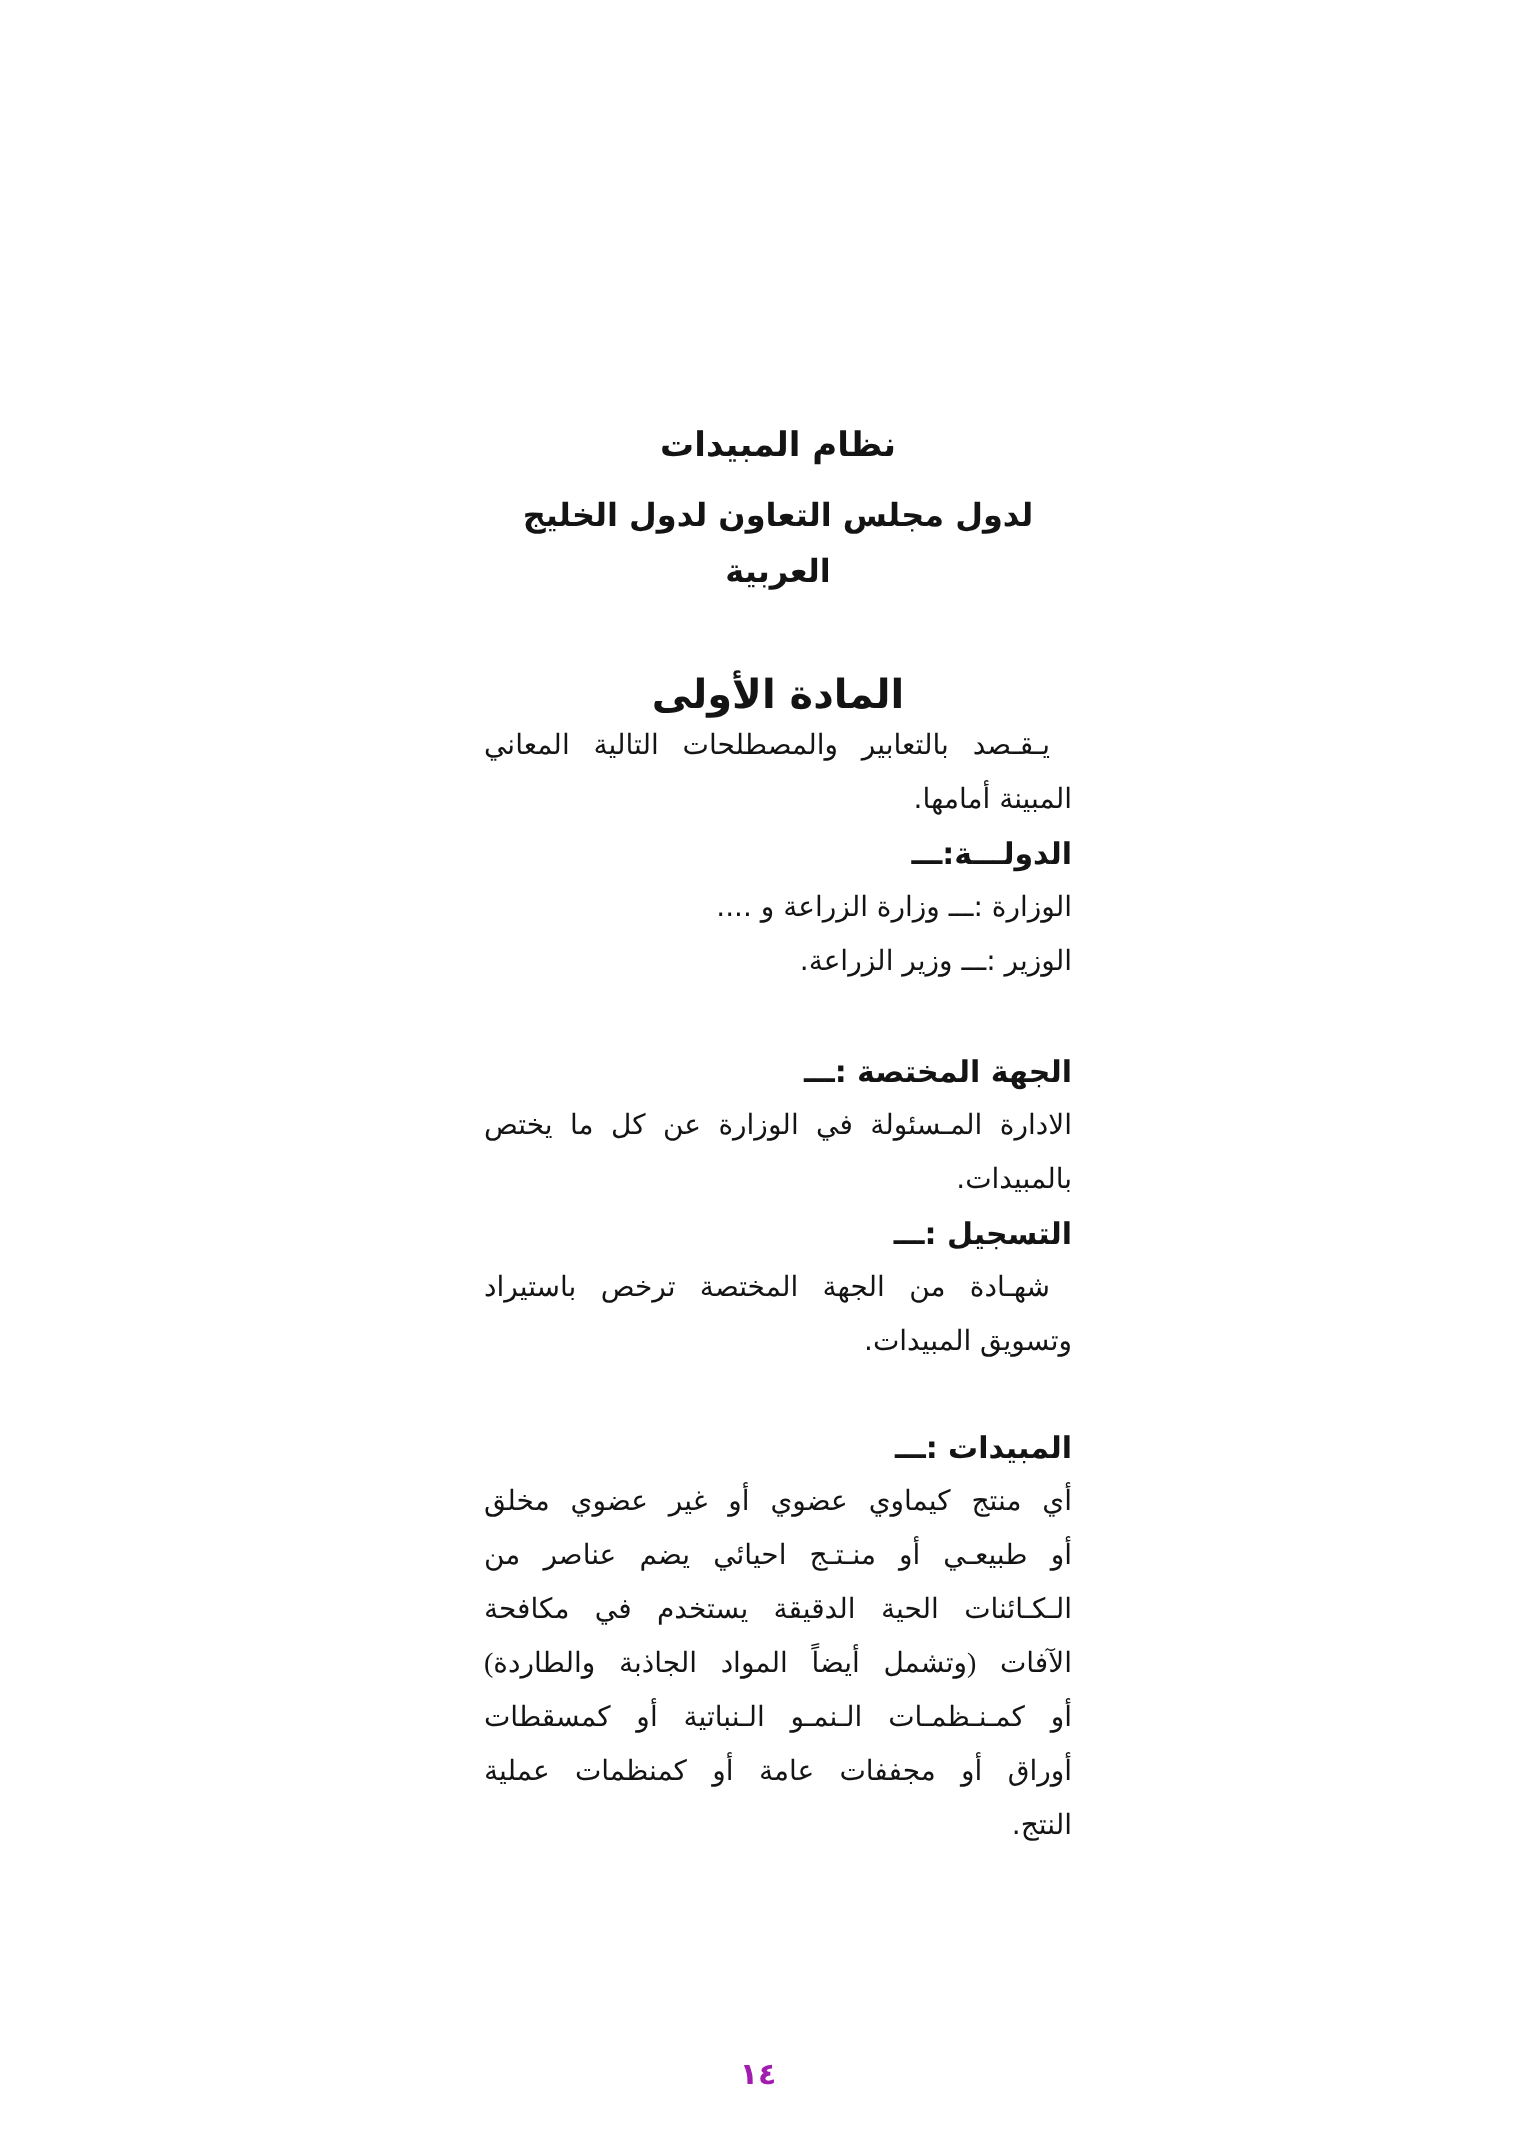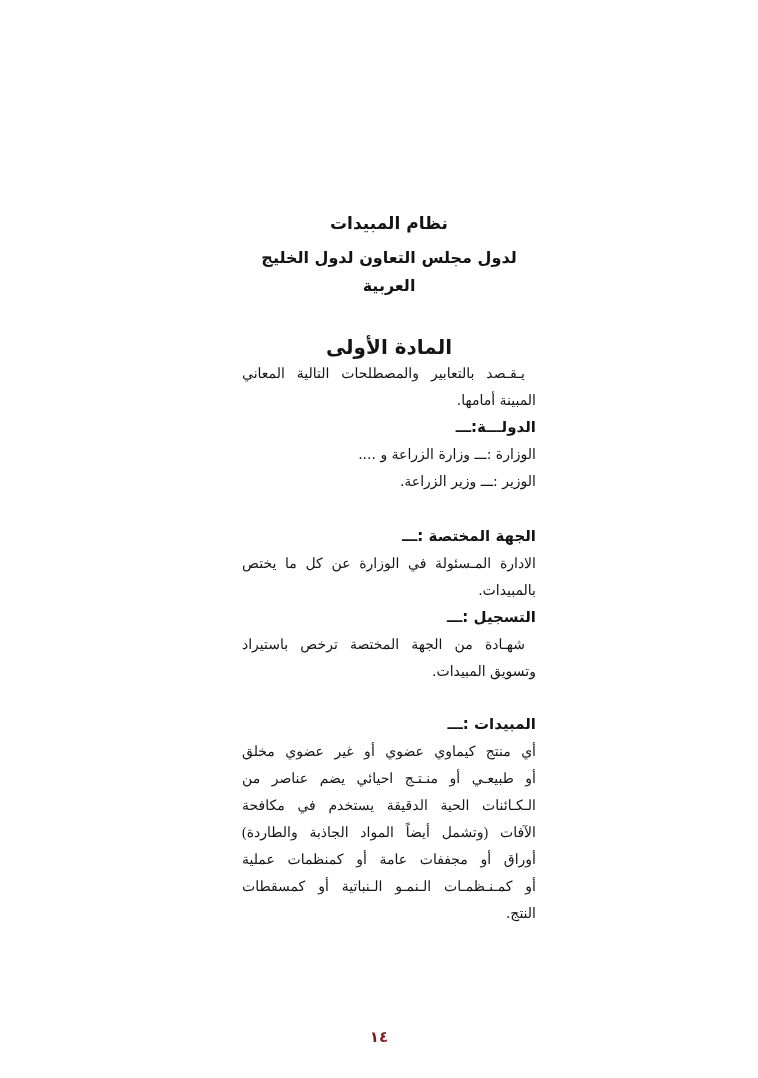--- a/index.html
+++ b/index.html
@@ -64,21 +64,21 @@
   }
   .line.indent { padding-right: 11px; }
   .page-number {
     position: absolute;
     left: 0;
     right: 0;
     bottom: 32px;
     text-align: center;
     font-weight: bold;
     font-size: 15px;
-    color: #7f1d1d;
+    color: #a21caf;
   }
 </style>
 </head>
 <body>
 
 <div class="page">
   <div class="content">
 
     <div class="doc-title">نظام المبيدات</div>
     <div class="doc-subtitle">لدول مجلس التعاون لدول الخليج العربية</div>
@@ -107,21 +107,21 @@
       <div class="line just indent">شهـادة من الجهة المختصة ترخص باستيراد</div>
       <div class="line">وتسويق المبيدات.</div>
     </div>
 
     <div class="section">
       <div class="sec-heading mt-md">المبيدات :ـــ</div>
       <div class="line just">أي منتج كيماوي عضوي أو غير عضوي مخلق</div>
       <div class="line just">أو طبيعـي أو منـتـج احيائي يضم عناصر من</div>
       <div class="line just">الـكـائنات الحية الدقيقة يستخدم في مكافحة</div>
       <div class="line just">الآفات (وتشمل أيضاً المواد الجاذبة والطاردة)</div>
+      <div class="line just">أو كمـنـظمـات الـنمـو الـنباتية أو كمسقطات</div>
       <div class="line just">أوراق أو مجففات عامة أو كمنظمات عملية</div>
-      <div class="line just">أو كمـنـظمـات الـنمـو الـنباتية أو كمسقطات</div>
       <div class="line">النتج.</div>
     </div>
 
   </div>
 
   <div class="page-number">١٤</div>
 </div>
 
 </body></html>

